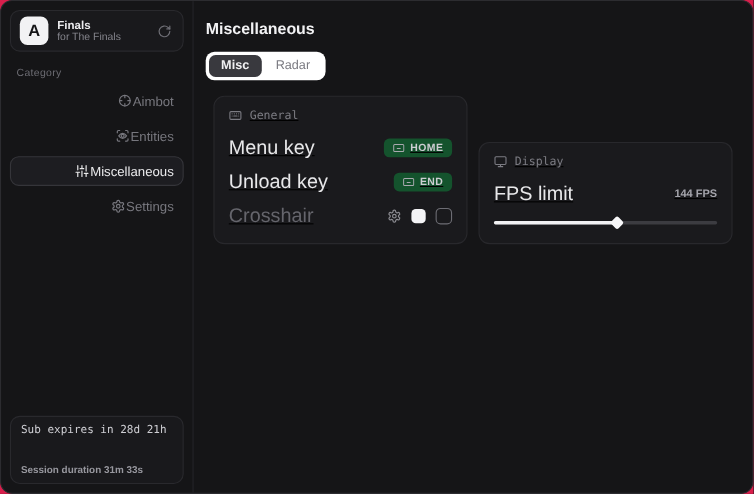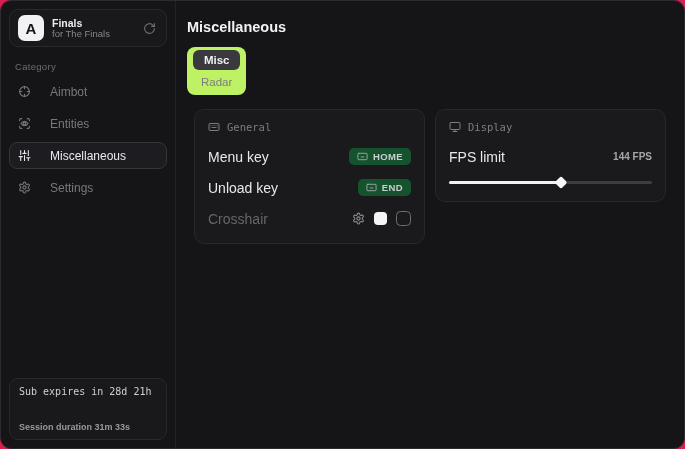--- a/index.html
+++ b/index.html
@@ -47,26 +47,27 @@
   .icon-btn {
     width: 18px; height: 18px; display: flex; align-items: center; justify-content: center;
     color: #6f6f76; cursor: pointer;
   }
   .category-label {
     font-size: 9.5px; color: #6c6c73; letter-spacing: .3px;
     margin: 14px 0 6px 6px;
   }
   .nav { display: flex; flex-direction: column; gap: 5px; }
   .nav-item {
-    display: flex; align-items: center; gap: 19px;
+    display: flex; align-items: center; gap: 1px;
     height: 27px; padding: 0 8px;
     border-radius: 8px;
     border: 1px solid transparent;
     color: #77777e; font-size: 12px;
     cursor: pointer;
+    justify-content: flex-end;
   }
   .nav-item svg { width: 13px; height: 13px; flex: 0 0 13px; }
   .nav-item.active {
     background: #1d1d21;
     border-color: #35353a;
     color: #eaeaec;
   }
   .sidebar-spacer { flex: 1; }
   .footer-card {
     background: #19191c;
@@ -78,51 +79,50 @@
     font-family: "DejaVu Sans Mono", monospace;
     font-size: 10px; color: #cfcfd4; margin-bottom: 3px;
   }
   .footer-line2 { font-size: 9px; font-weight: bold; color: #98989f; margin-top: 25px; }
 
   
   .main { flex: 1; padding: 18px; overflow: hidden; }
   .page-title { font-size: 14.5px; font-weight: bold; color: #f2f2f4; margin-left: -7px; }
   .tab-group {
     display: inline-flex; align-items: center; gap: 2px;
-    background: #bef264; border-radius: 8px; padding: 3px;
+    background: #ffffff; border-radius: 8px; padding: 3px;
     margin: 12px 0 0 -7px;
-    flex-direction: column;
   }
   .tab {
     font-size: 11.5px; color: #7b7b82;
     padding: 4px 11px; border-radius: 6px; cursor: pointer;
   }
   .tab.active { background: #39393e; color: #f0f0f2; font-weight: bold; }
 
-  .cards-row { display: flex; gap: 10px; margin-top: 14px; align-items: flex-start; }
+  .cards-row { display: flex; gap: 10px; margin-top: 14px; align-items: flex-end; text-decoration: underline; }
   .card {
     background: #1a1a1d;
     border: 1px solid #28282c;
     border-radius: 10px;
     padding: 11px 13px 13px 13px;
     width: 235px;
   }
   .card-header {
     display: flex; align-items: center; gap: 7px;
     font-family: "DejaVu Sans Mono", monospace;
     font-size: 10.5px; color: #7c7c83;
     margin-bottom: 12px;
   }
   .card-header svg { width: 12px; height: 12px; }
   .card-row {
     display: flex; align-items: center; justify-content: space-between;
     height: 23px; margin-bottom: 8px;
   }
   .card-row:last-child { margin-bottom: 0; }
-  .row-label { font-size: 14px; font-weight: 500; color: #e8e8ea; }
+  .row-label { font-size: 18px; font-weight: 500; color: #e8e8ea; }
   .row-label.dim { color: #65656c; }
 
   .keycap {
     display: inline-flex; align-items: center; gap: 5px;
     background: #14532d; border-radius: 5px;
     padding: 3px 8px;
     font-size: 9.5px; font-weight: bold; letter-spacing: .4px;
     color: #cdcdd2; cursor: pointer;
   }
   .keycap svg { width: 11px; height: 11px; color: #a9a9af; }

